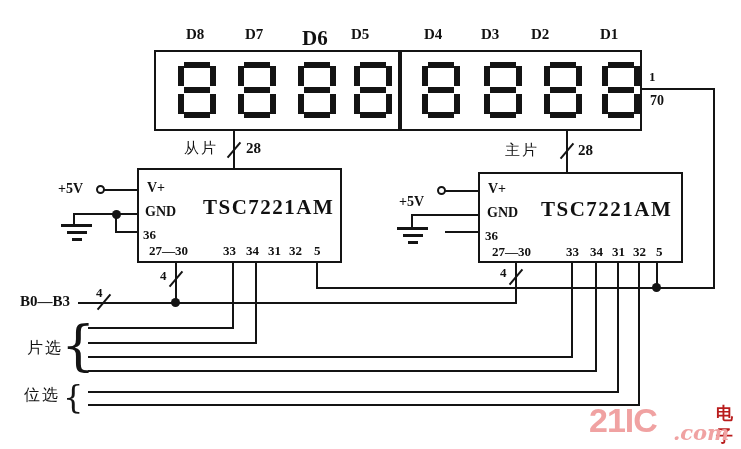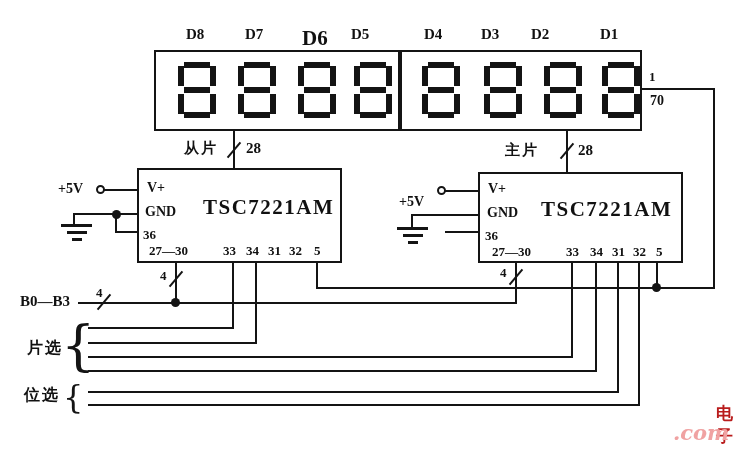--- a/index.html
+++ b/index.html
@@ -12,21 +12,21 @@
     color: #111;
     overflow: hidden;
     margin: 0 auto;
   }
   .box { position:absolute; border:2px solid #141414; background:#fff; }
   .wire { position:absolute; background:#141414; }
   .dot { position:absolute; width:9px; height:9px; border-radius:50%; background:#141414; }
   .terminal { position:absolute; width:9px; height:9px; border:2px solid #141414; border-radius:50%; background:#fff; }
   .slash { position:absolute; width:2px; height:20px; background:#141414; transform:rotate(40deg); }
   .lbl { position:absolute; font-family:"Liberation Serif", serif; font-weight:bold; white-space:nowrap; }
-  .cjk { position:absolute; font-family:"Liberation Serif", serif; font-weight:bold; white-space:nowrap; letter-spacing:2px; }
+  .cjk { position:absolute; font-family:"Liberation Serif", serif; font-weight:normal; white-space:nowrap; letter-spacing:2px; }
   .chipname { position:absolute; font-family:"Liberation Serif", serif; font-weight:600; font-size:21px; letter-spacing:1.5px; }
   .pinlbl { position:absolute; font-family:"Liberation Serif", serif; font-weight:bold; font-size:13px; white-space:nowrap; }
   .brace { position:absolute; font-family:"DejaVu Serif", serif; color:#141414; font-weight:normal; }
   .seven-seg { position:absolute; width:38px; height:56px; }
   .seg { position:absolute; background:#141414; }
   .seg-top { left:6px; top:0; width:26px; height:6px; }
   .seg-mid { left:6px; top:25px; width:26px; height:6px; }
   .seg-bot { left:6px; bottom:0; width:26px; height:6px; }
   .seg-tl { left:0; top:4px; width:6px; height:20px; }
   .seg-tr { right:0; top:4px; width:6px; height:20px; }
@@ -220,16 +220,17 @@
   <div class="wire" style="left:88px; top:327px; width:146px; height:2px;"></div>
   <div class="wire" style="left:88px; top:342px; width:169px; height:2px;"></div>
   <div class="wire" style="left:88px; top:356px; width:485px; height:2px;"></div>
   <div class="wire" style="left:88px; top:370px; width:509px; height:2px;"></div>
 
   <span class="cjk" style="left:24px; top:385px; font-size:16px;">位选</span>
   <span class="brace" style="left:63px; top:380px; font-size:32px; line-height:34px;">{</span>
   <div class="wire" style="left:88px; top:391px; width:531px; height:2px;"></div>
   <div class="wire" style="left:88px; top:404px; width:552px; height:2px;"></div>
 
+  <span class="wm" style="left: 589px; top: 401px; font-size: 34px; letter-spacing: -1px; color: rgb(240, 162, 162);">21IC</span>
   <span class="wm" style="left: 684px; top: 402px; font-size: 17px; color: #b91c1c; margin-left: 32px;">电子网</span>
   <span class="wm" style="left: 673px; top: 420px; font-size: 21px; font-style: italic; font-family: &quot;DejaVu Serif&quot;, serif; color: rgb(240, 162, 162);">.com</span>
 
 </div>
 
 </body></html>

